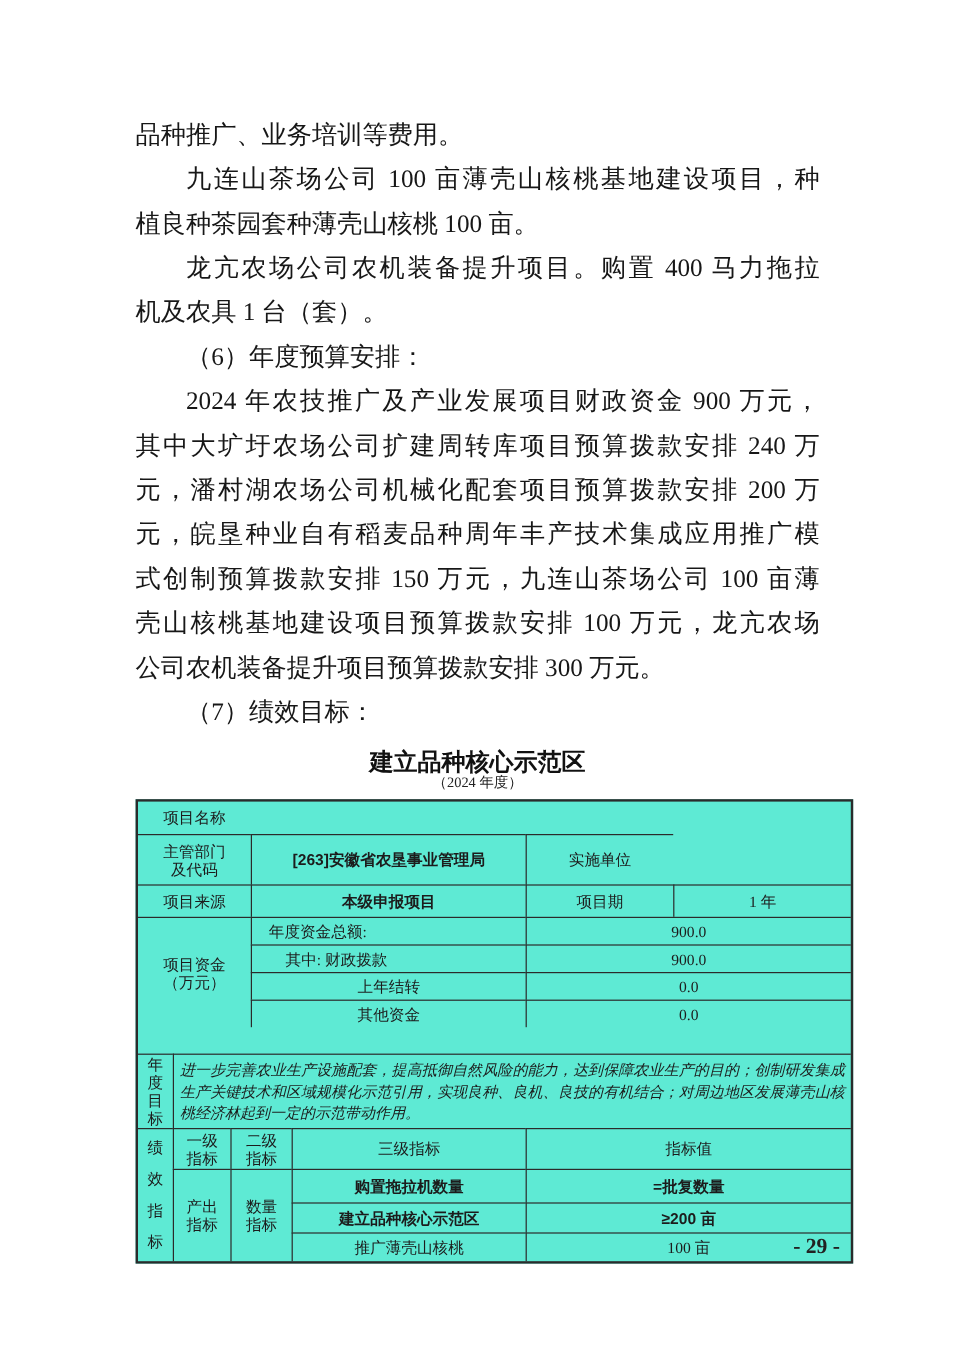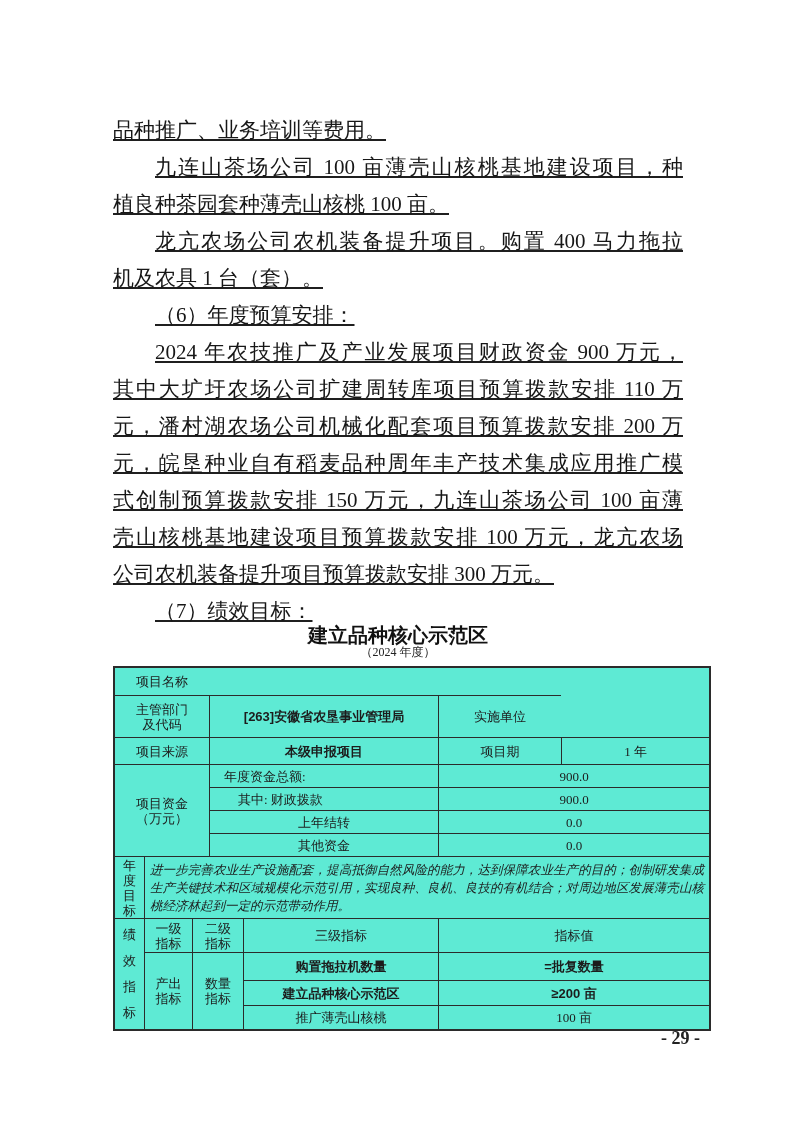--- a/index.html
+++ b/index.html
@@ -2,21 +2,21 @@
 <html><head>
 <meta charset="utf-8">
 <style>
   html,body{margin:0;padding:0;}
   body{
     width:794px;height:1123px;background:#ffffff;position:relative;
     font-family:"Liberation Serif","DejaVu Serif",serif;color:#1f1f1f;
     overflow:hidden;
   }
   
-  .doc-text{position:absolute;left:113px;top:112px;width:570px;text-decoration:underline;}
+  .doc-text{position:absolute;left:113px;top:94px;width:570px;}
   .bline{
     font-size:21px;line-height:37px;height:37px;white-space:nowrap;
     text-align:left;color:#171717;
   }
   .bline.fill{white-space:normal;text-align:justify;text-align-last:justify;}
   .bline.ind{padding-left:42px;}
   .bline.ind.fill{padding-left:42px;}
   
   .tbl-title{
     position:absolute;left:113px;top:622px;width:570px;text-align:center;
@@ -28,21 +28,21 @@
     font-size:12px;color:#222;
   }
   
   .ptable{
     position:absolute;left:113px;top:666px;width:598px;
     border:2px solid #2b2b2b;box-sizing:border-box;background:#5eead4;
   }
   .tsec{display:grid;width:100%;}
   .sec1{grid-template-columns:94px 229px 123px 1fr;grid-template-rows:27px 42px 27px;}
   .sec2{grid-template-columns:94px 229px 1fr;grid-template-rows:23px 23px 23px 23px;}
-  .sec3{display:flex;height:62px;}
+  .sec3{display:flex;height:62px;margin-top:22px;}
   .sec4{grid-template-columns:29px 48px 51px 195px 1fr;grid-template-rows:34px 28px 25px 24px;}
   .cell{
     display:flex;align-items:center;justify-content:center;
     border-left:1px solid #2b2b2b;border-top:1px solid #2b2b2b;
     box-sizing:border-box;font-size:13px;padding:1px 4px;
     text-align:center;color:#1c1c1c;line-height:15px;
   }
   .no-l{border-left:none;}
   .no-t{border-top:none;}
   .ml{white-space:pre-line;}
@@ -68,21 +68,21 @@
 <body>
 
 <div class="doc-text">
   <div class="bline">品种推广、业务培训等费用。</div>
   <div class="bline ind fill">九连山茶场公司 100 亩薄壳山核桃基地建设项目，种</div>
   <div class="bline">植良种茶园套种薄壳山核桃 100 亩。</div>
   <div class="bline ind fill">龙亢农场公司农机装备提升项目。购置 400 马力拖拉</div>
   <div class="bline">机及农具 1 台（套）。</div>
   <div class="bline ind">（6）年度预算安排：</div>
   <div class="bline ind fill">2024 年农技推广及产业发展项目财政资金 900 万元，</div>
-  <div class="bline fill">其中大圹圩农场公司扩建周转库项目预算拨款安排 110 万</div>
+  <div class="bline fill">其中大圹圩农场公司扩建周转库项目预算拨款安排 240 万</div>
   <div class="bline fill">元，潘村湖农场公司机械化配套项目预算拨款安排 200 万</div>
   <div class="bline fill">元，皖垦种业自有稻麦品种周年丰产技术集成应用推广模</div>
   <div class="bline fill">式创制预算拨款安排 150 万元，九连山茶场公司 100 亩薄</div>
   <div class="bline fill">壳山核桃基地建设项目预算拨款安排 100 万元，龙亢农场</div>
   <div class="bline">公司农机装备提升项目预算拨款安排 300 万元。</div>
   <div class="bline ind">（7）绩效目标：</div>
 </div>
 
 <div class="tbl-title">建立品种核心示范区</div>
 <div class="tbl-sub">（2024 年度）</div>

